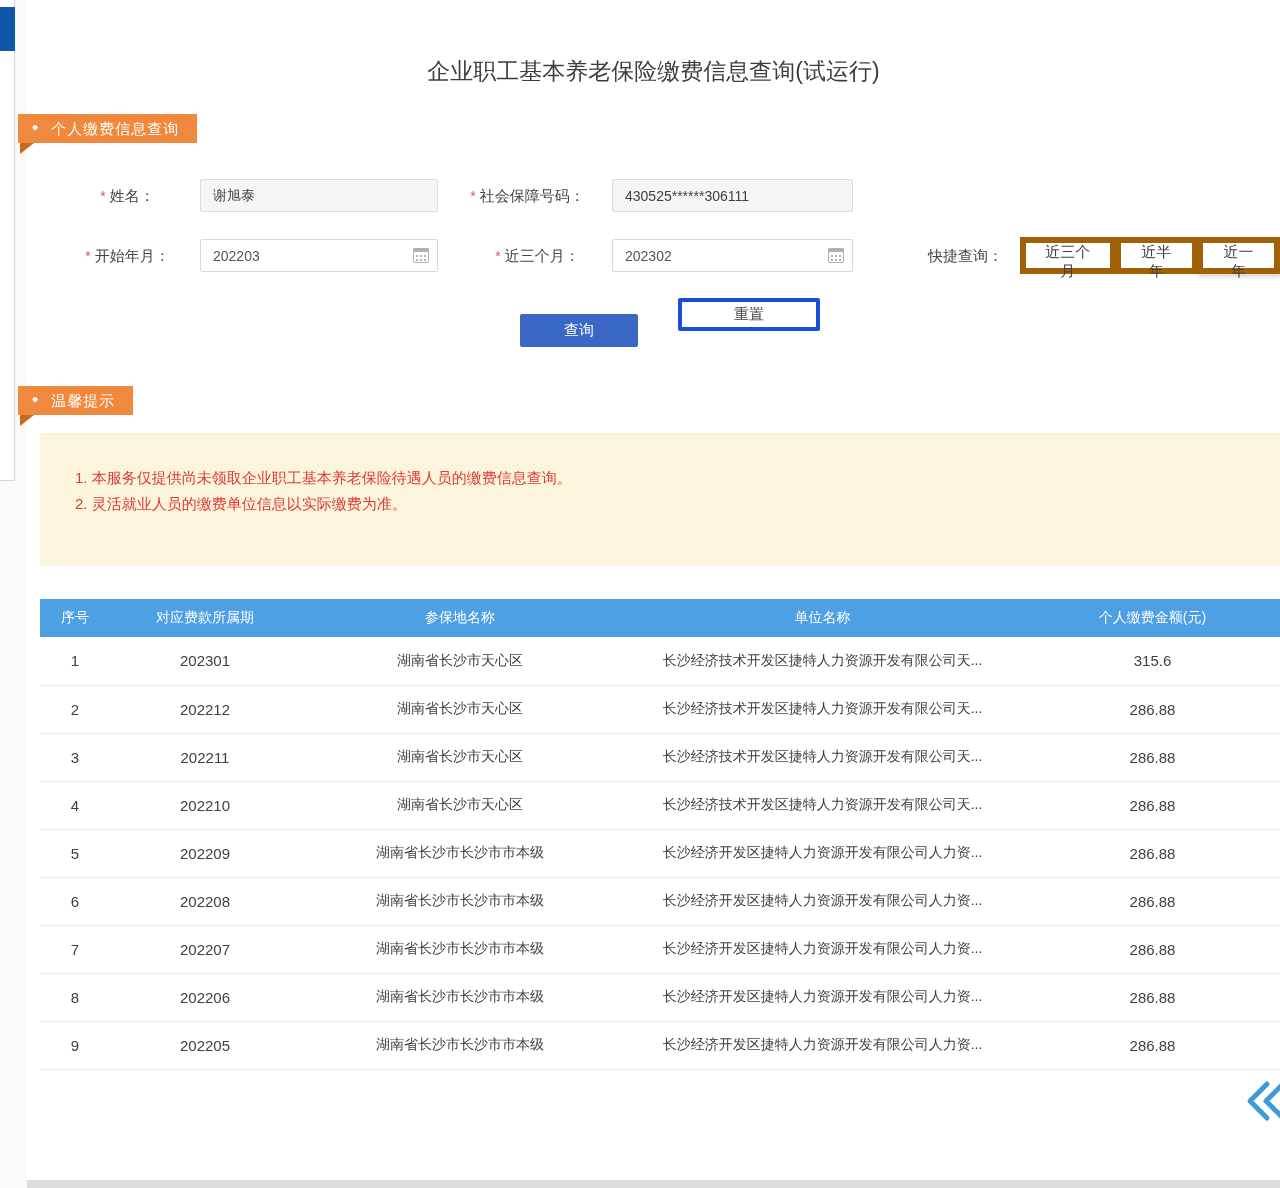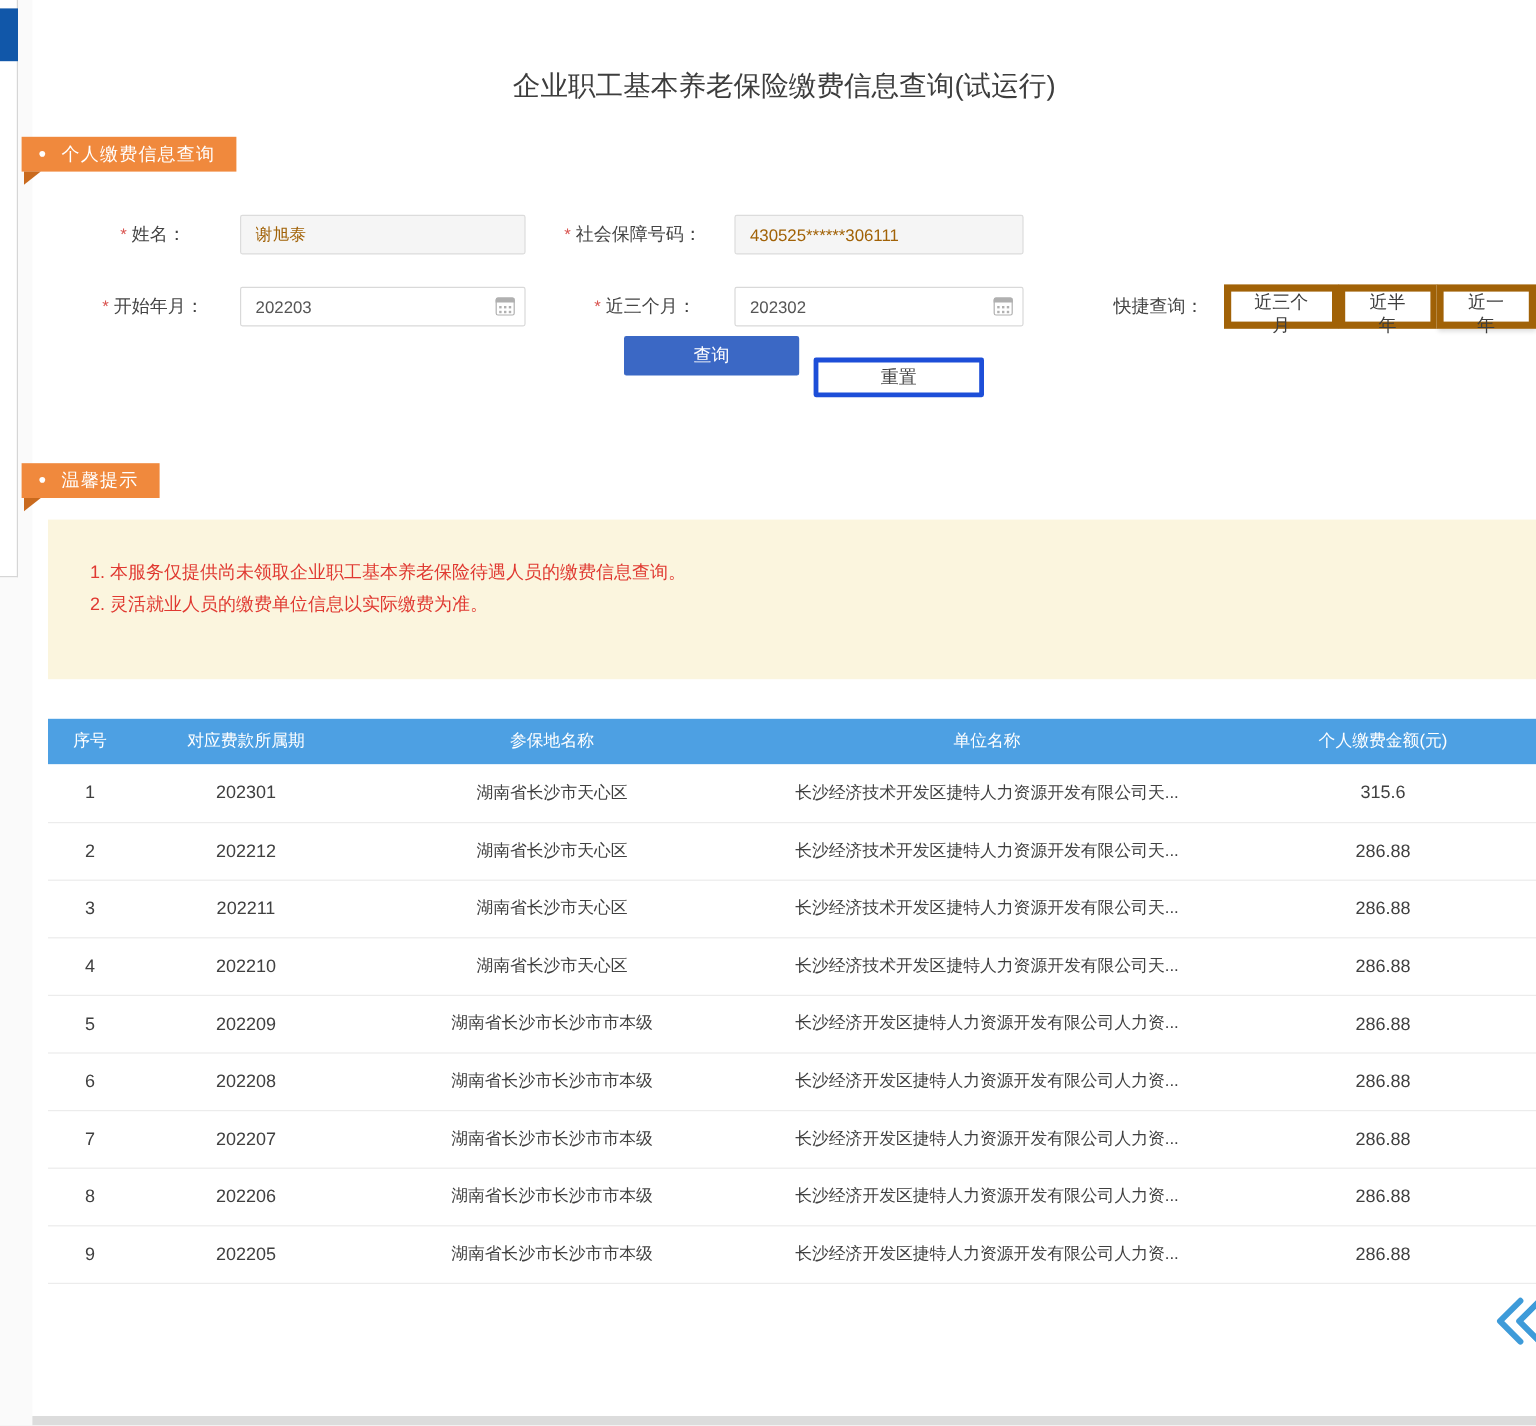--- a/index.html
+++ b/index.html
@@ -41,21 +41,21 @@
     font-size:15px; color:#444;
   }
   .req { color:#d9534f; margin-right:4px; font-size:14px; }
   .txt-input {
     position:absolute; height:33px; border:1px solid #d9d9d9; border-radius:2px;
     background:#fff; font-size:14px; color:#555; padding:0 30px 0 12px;
     font-family:"Liberation Sans","DejaVu Sans",sans-serif; width:100%;
   }
   .input-wrap { position:absolute; height:33px; }
   .input-wrap .txt-input { left:0; top:0; }
-  .disabled-input { background:#f5f5f5; color:#a16207; border-color:#dcdcdc; }
+  .disabled-input { background:#f5f5f5; color:#404040; border-color:#dcdcdc; }
   .cal-icon {
     position:absolute; right:9px; top:9px; width:16px; height:15px;
     border:1px solid #b0b0b0; border-radius:2px; background:#fff; z-index:2;
   }
   .cal-icon::before {
     content:""; position:absolute; left:-1px; right:-1px; top:-1px; height:4px;
     background:#b0b0b0; border-radius:2px 2px 0 0;
   }
   .cal-icon::after {
     content:""; position:absolute; left:2px; top:6px; width:2px; height:2px;
@@ -71,21 +71,21 @@
     font-size:15px; color:#3d3d3d; padding:0 17px; cursor:pointer;
     font-family:"Liberation Sans","DejaVu Sans",sans-serif;
   }
   .quick-btn:first-child { margin-left:0; }
   .quick-btn.shadowed { box-shadow:1px 3px 4px rgba(0,0,0,0.15); }
 
   .btn {
     position:absolute; height:33px; border-radius:2px; font-size:15px; cursor:pointer;
     font-family:"Liberation Sans","DejaVu Sans",sans-serif;
   }
-  .btn-query { left:520px; top:280px; width:146px; background:#3b68c5; border:1px solid #3b68c5; color:#fff;font-family:Liberation Serif, serif; }
+  .btn-query { left:520px; top:314px; width:118px; background:#3b68c5; border:1px solid #3b68c5; color:#fff;font-family:Liberation Serif, serif; }
   .btn-reset { left:678px; top:298px; width:142px; background:#fff; border:4px solid #1d4ed8; color:#444; }
 
   .notice-box {
     position:absolute; left:40px; top:433px; width:1240px; height:133px;
     background:#fbf5de; padding:32px 20px 0 35px;
   }
   .notice-line { font-size:15px; line-height:26px; color:#e03931; }
 
   .pay-table {
     position:absolute; left:40px; top:599px; width:1240px;

